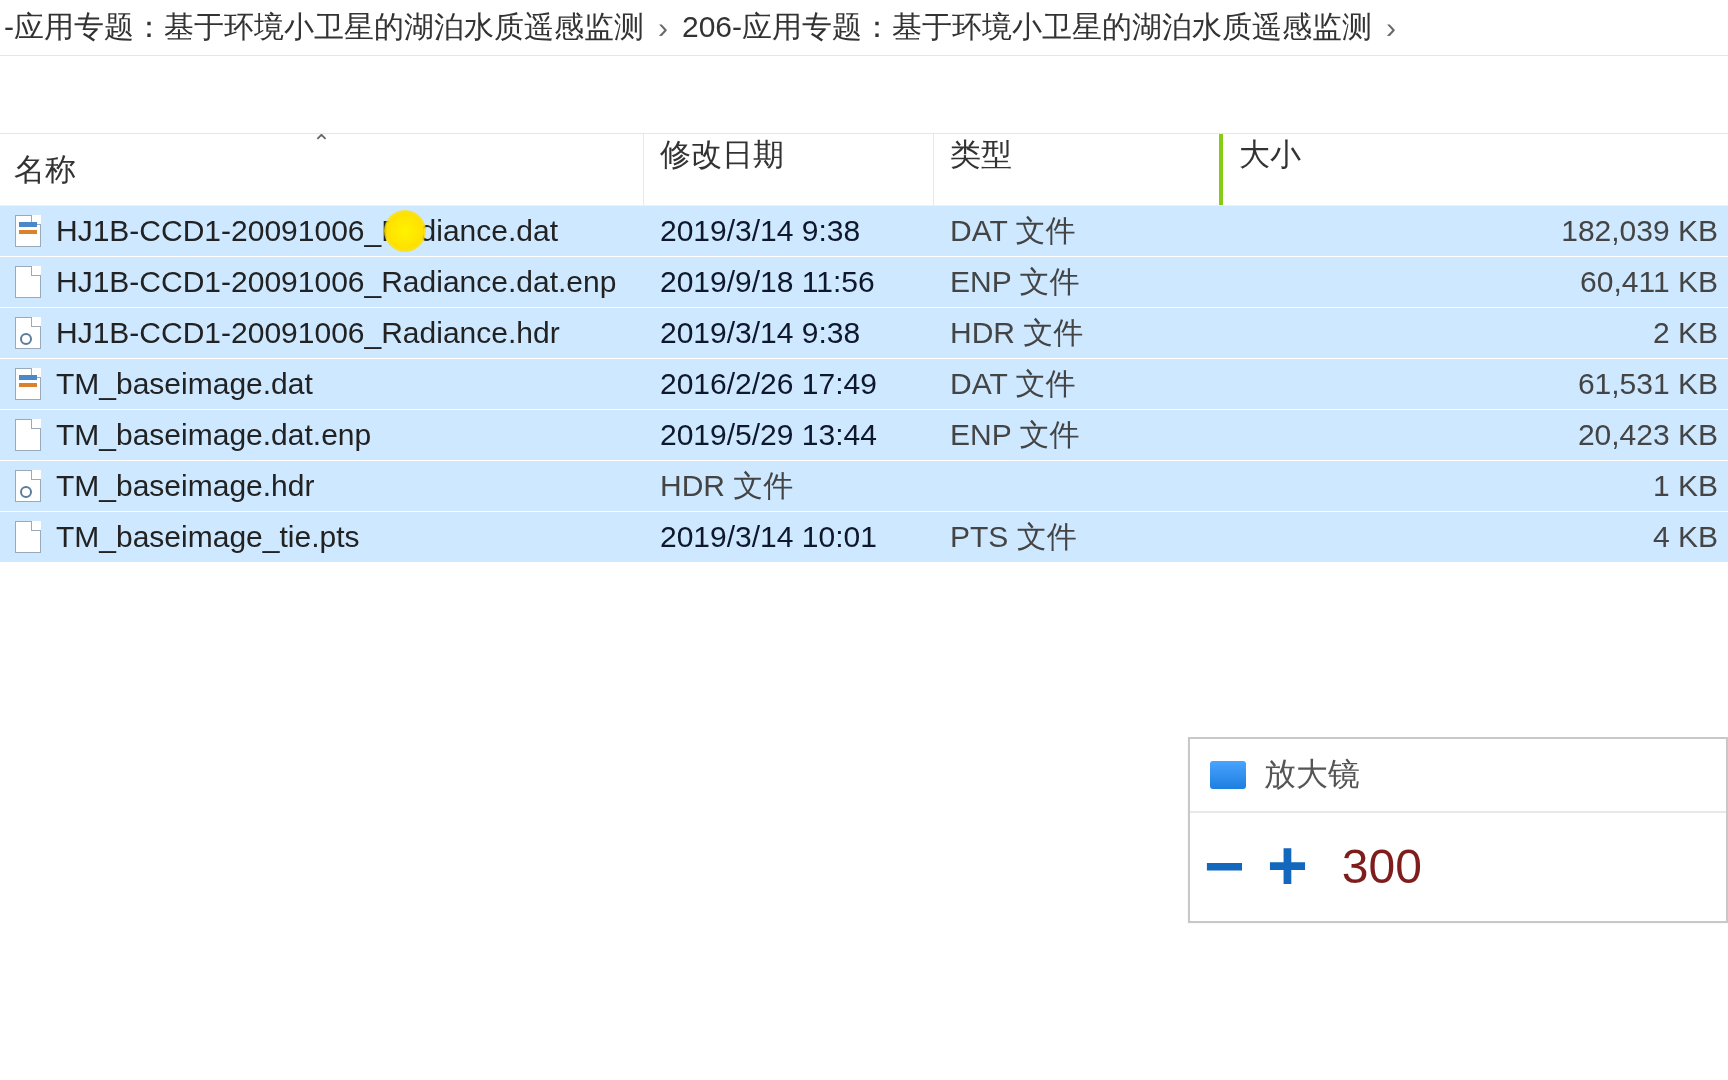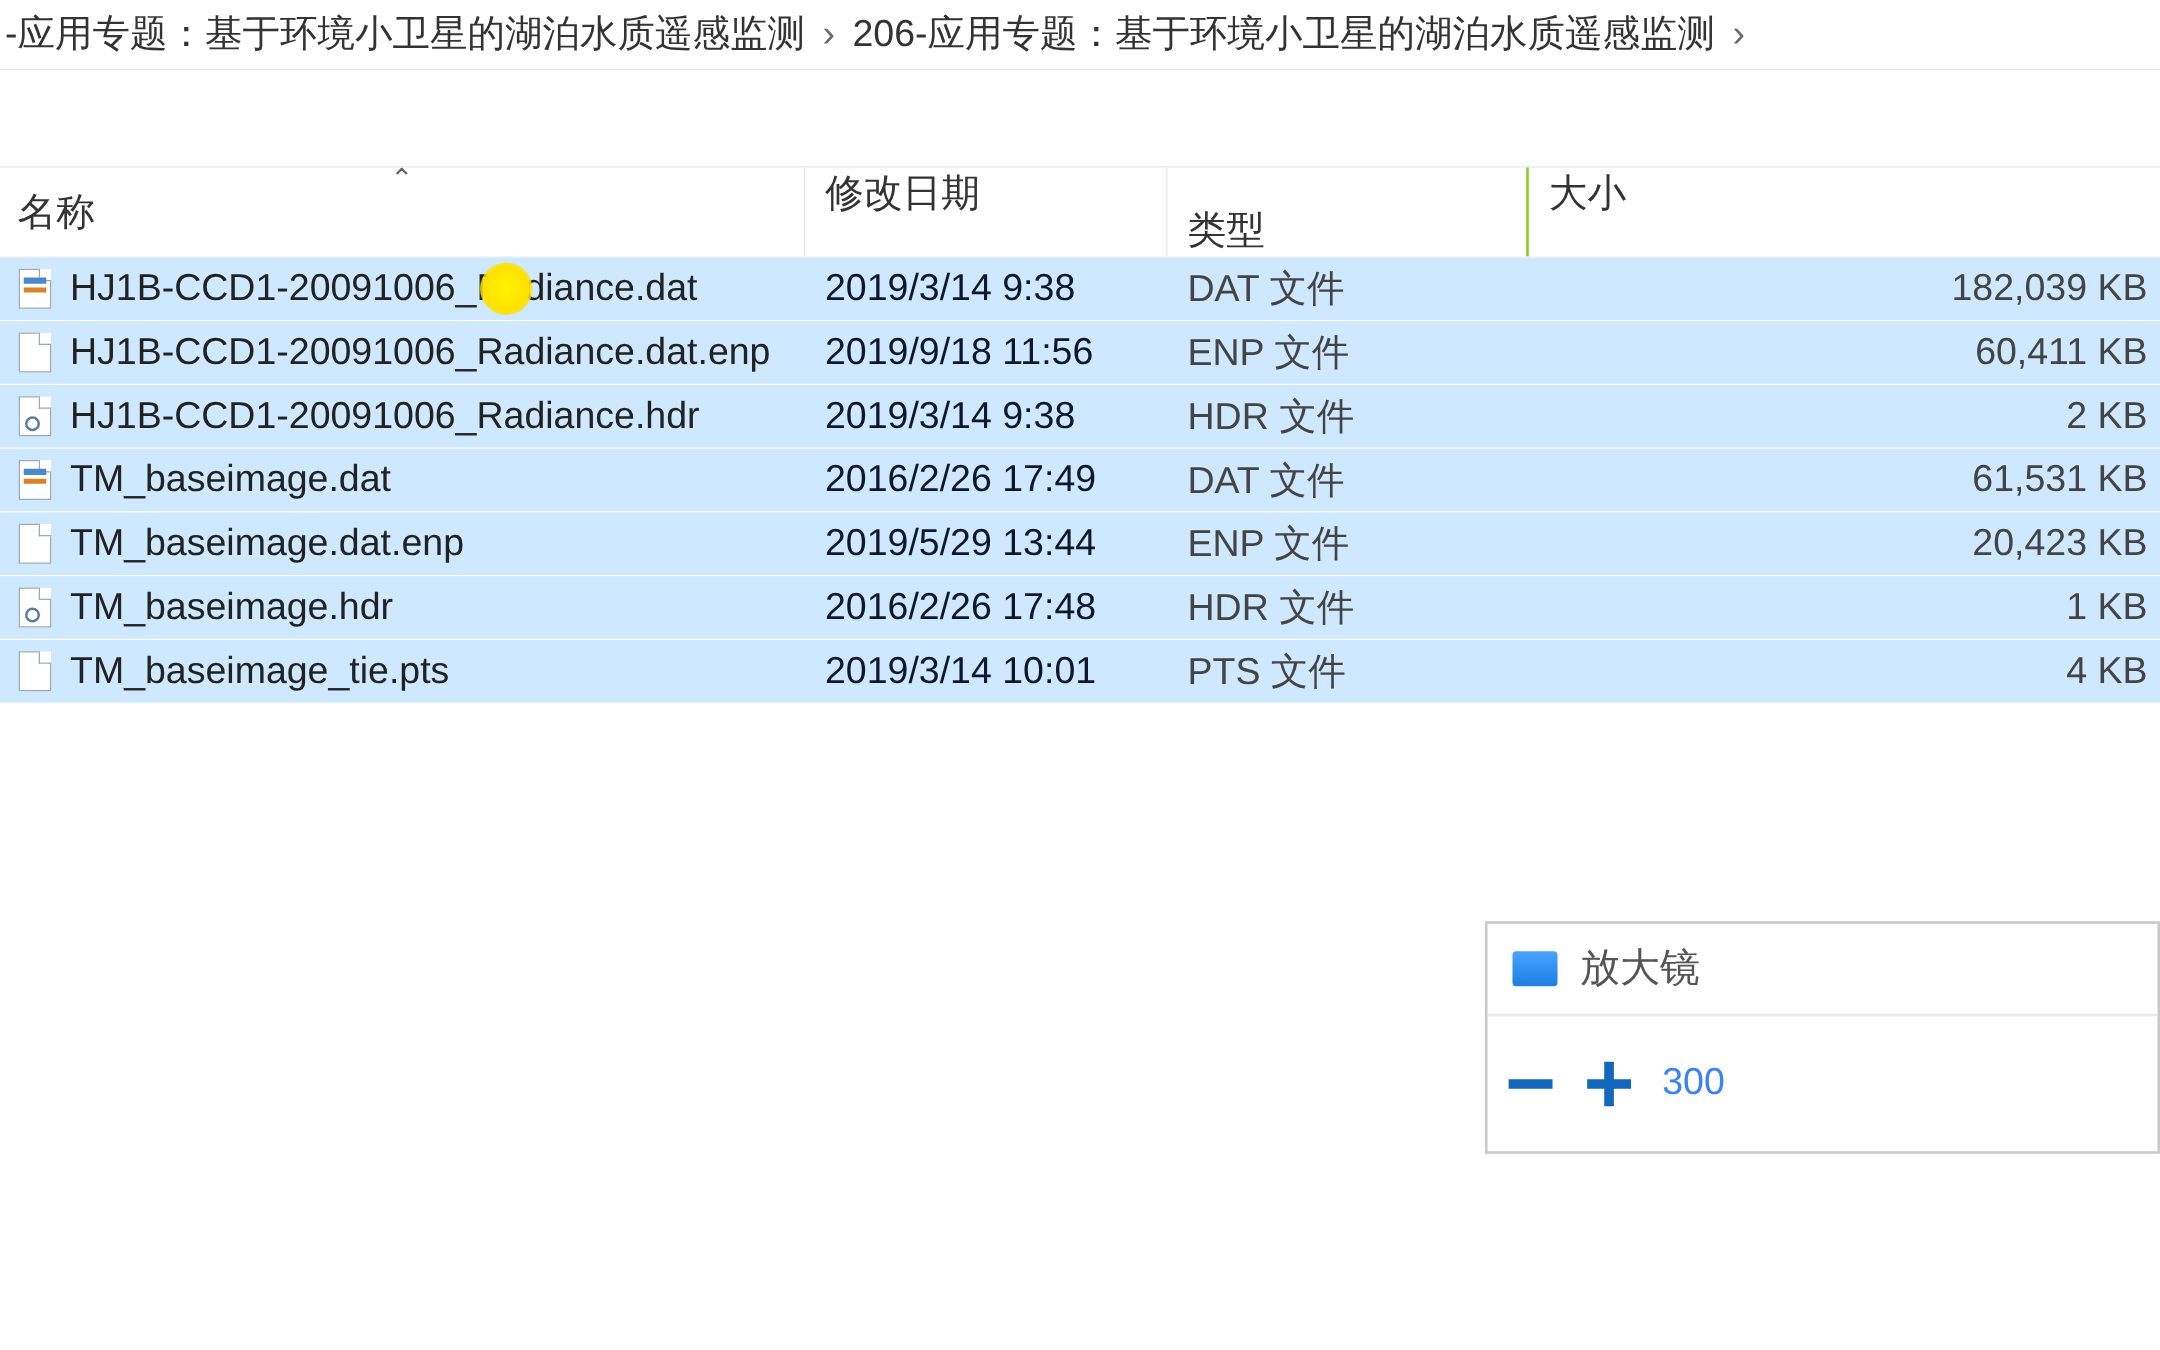--- a/index.html
+++ b/index.html
@@ -35,21 +35,21 @@
     .column-header {
       display: flex;
       height: 72px;
       align-items: center;
       border-bottom: 1px solid #f0f0f0;
       font-size: 31px;
       color: #333;
     }
     .col-name { width: 644px; padding-left: 14px; position: relative; border-right: 1px solid #e8e8e8; height:100%; display:flex; align-items:center;}
     .col-date { width: 290px; padding-left: 16px; border-right: 1px solid #e8e8e8; height:100%; display:flex; align-items:flex-start;}
-    .col-type { width: 289px; padding-left: 16px; border-right: 2px solid #84cc16; height:100%; display:flex; align-items:flex-end;}
+    .col-type { width: 289px; padding-left: 16px; border-right: 4px solid #84cc16; height:100%; display:flex; align-items:flex-start;}
     .col-size { flex: 1; padding-left: 16px; height:100%; display:flex; align-items:flex-start;}
     .sort-arrow {
       position: absolute;
       top: -4px;
       left: 50%;
       transform: translateX(-50%);
       color: #666;
       font-size: 22px;
     }
     .file-list { }
@@ -135,22 +135,23 @@
     }
     .zoom-btn {
       font-size: 70px;
       font-weight: 700;
       color: #1368bd;
       line-height: 1;
       cursor: pointer;
       user-select: none;
     }
     .zoom-val {
-      font-size: 30px;
-      color: #3b82f6;
+      font-size: 48px;
+      color: #7f1d1d;
+      margin-left: 12px;
     }
   </style>
 </head>
 <body>
 
 <div class="breadcrumb">
   <span>-应用专题：基于环境小卫星的湖泊水质遥感监测</span>
   <span class="breadcrumb-sep">›</span>
   <span>206-应用专题：基于环境小卫星的湖泊水质遥感监测</span>
   <span class="breadcrumb-sep">›</span>
@@ -240,21 +241,20 @@
     </div>
     <div class="file-row">
       <div class="fc-name">
         <div class="file-icon">
           <div class="icon-page icon-hdr">
             <div class="gear"></div>
           </div>
         </div>
         <span>TM_baseimage.hdr</span>
       </div>
-      <div class="fc-date">2016/2/26 17:48</div>
       <div class="fc-type">HDR 文件</div>
       <div class="fc-size">1 KB</div>
     </div>
     <div class="file-row">
       <div class="fc-name">
         <div class="file-icon">
           <div class="icon-page"></div>
         </div>
         <span>TM_baseimage_tie.pts</span>
       </div>

